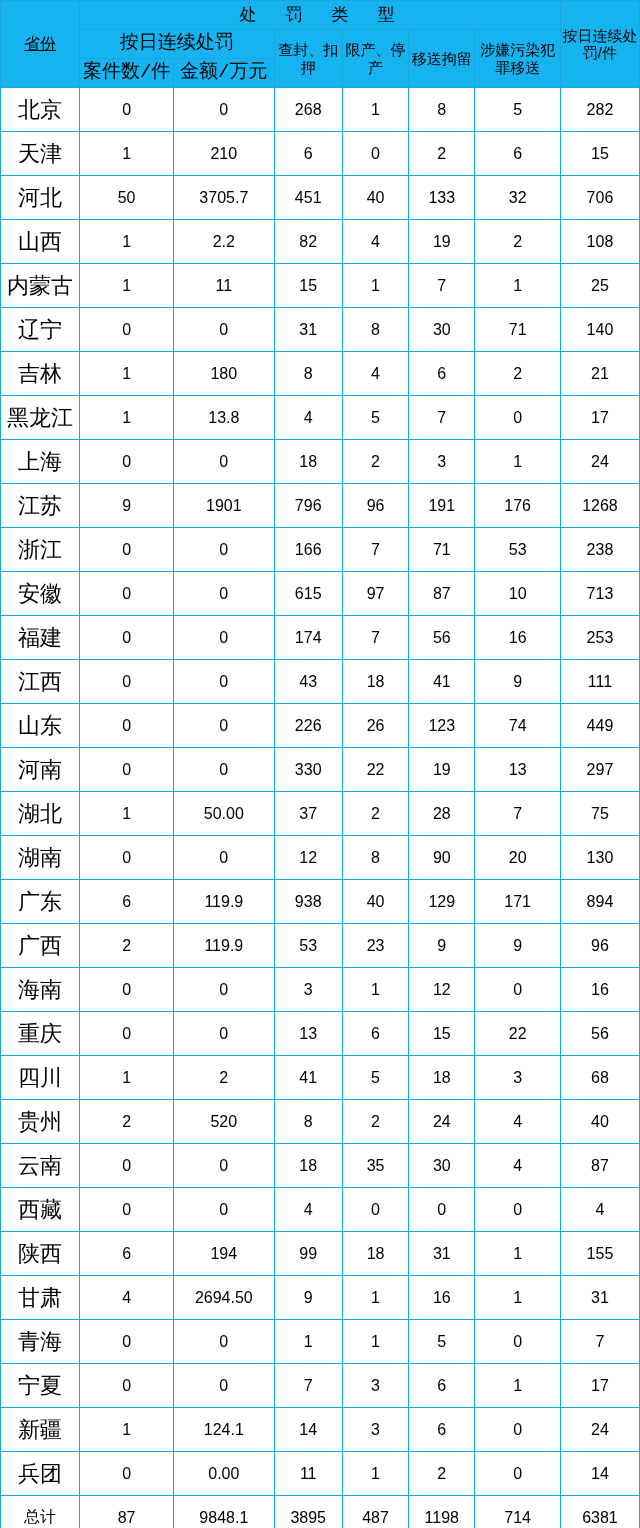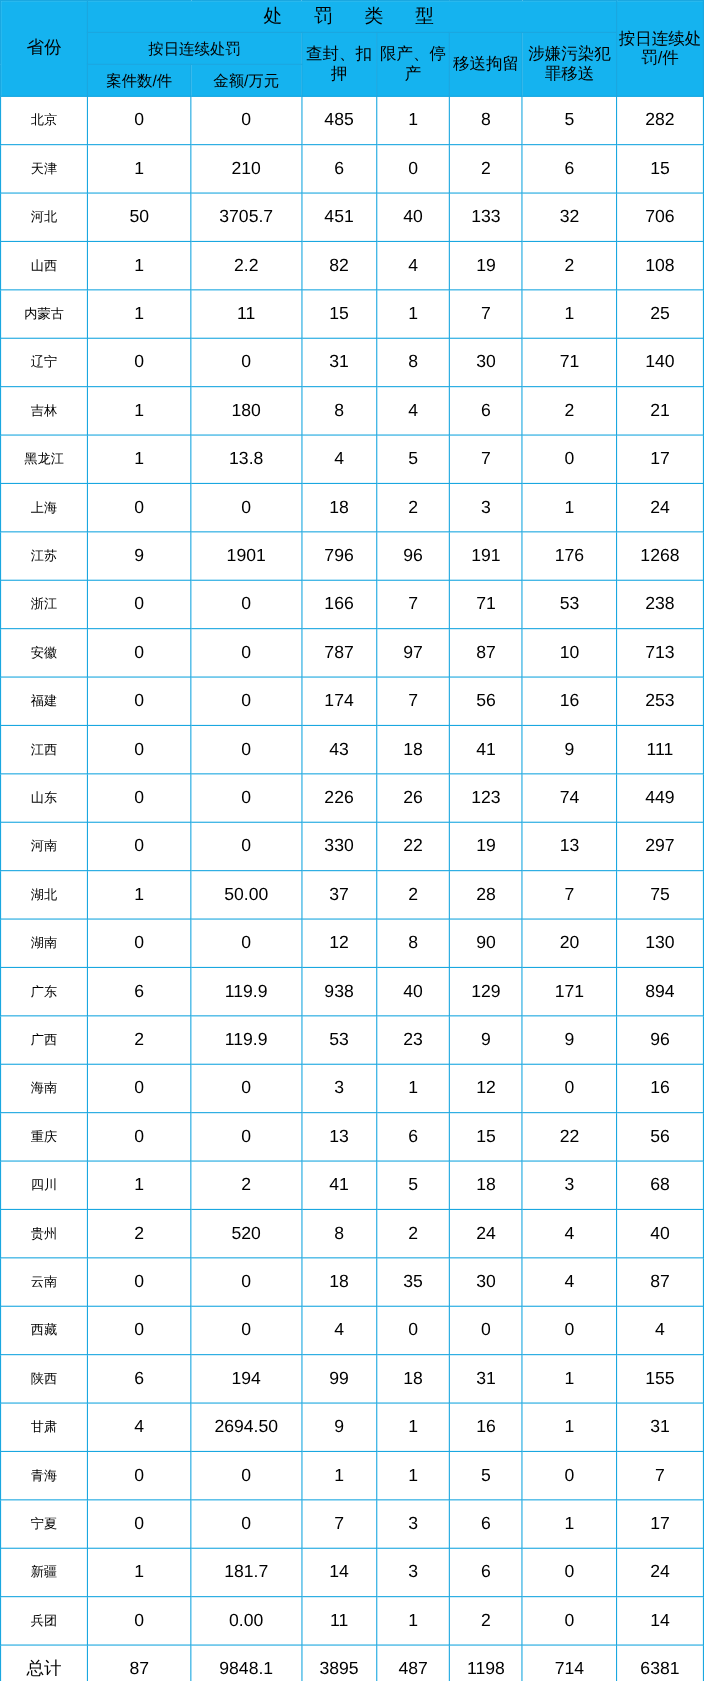--- a/index.html
+++ b/index.html
@@ -28,39 +28,41 @@
   
   thead th {
     background: #15b3ef;
     color: #ffffff;
     font-size: 15px;
     line-height: 1.15;
     height: 28px;
   }
   thead th.hdr-province {
     font-size: 16px;
+    text-decoration: underline;
   }
   thead th.hdr-group {
     font-size: 17px;
     letter-spacing: 6px;
   }
   thead th.hdr-sub {
-    font-size: 14px;
+    font-size: 19px;
+    font-family: Liberation Mono, monospace;
   }
   thead th.hdr-two-line {
     font-size: 15px;
     line-height: 1.15;
   }
   
   tbody td {
     height: 43px;
     font-size: 16px;
   }
   tbody td.province {
-    font-size: 12px;
+    font-size: 22px;
   }
   tbody tr.total-row td {
     font-size: 16px;
   }
   
   col.c-prov { width: 74px; }
   col.c-c1 { width: 88px; }
   col.c-c2 { width: 94px; }
   col.c-c3 { width: 64px; }
   col.c-c4 { width: 62px; }
@@ -98,21 +100,21 @@
     <tr>
       <th class="hdr-sub">案件数/件</th>
       <th class="hdr-sub">金额/万元</th>
     </tr>
   </thead>
   <tbody id="table-body">
       <tr>
         <td class="province">北京</td>
         <td>0</td>
         <td>0</td>
-        <td>485</td>
+        <td>268</td>
         <td>1</td>
         <td>8</td>
         <td>5</td>
         <td>282</td>
       </tr>
       <tr>
         <td class="province">天津</td>
         <td>1</td>
         <td>210</td>
         <td>6</td>
@@ -208,21 +210,21 @@
         <td>166</td>
         <td>7</td>
         <td>71</td>
         <td>53</td>
         <td>238</td>
       </tr>
       <tr>
         <td class="province">安徽</td>
         <td>0</td>
         <td>0</td>
-        <td>787</td>
+        <td>615</td>
         <td>97</td>
         <td>87</td>
         <td>10</td>
         <td>713</td>
       </tr>
       <tr>
         <td class="province">福建</td>
         <td>0</td>
         <td>0</td>
         <td>174</td>
@@ -397,21 +399,21 @@
         <td>0</td>
         <td>7</td>
         <td>3</td>
         <td>6</td>
         <td>1</td>
         <td>17</td>
       </tr>
       <tr>
         <td class="province">新疆</td>
         <td>1</td>
-        <td>181.7</td>
+        <td>124.1</td>
         <td>14</td>
         <td>3</td>
         <td>6</td>
         <td>0</td>
         <td>24</td>
       </tr>
       <tr>
         <td class="province">兵团</td>
         <td>0</td>
         <td>0.00</td>

